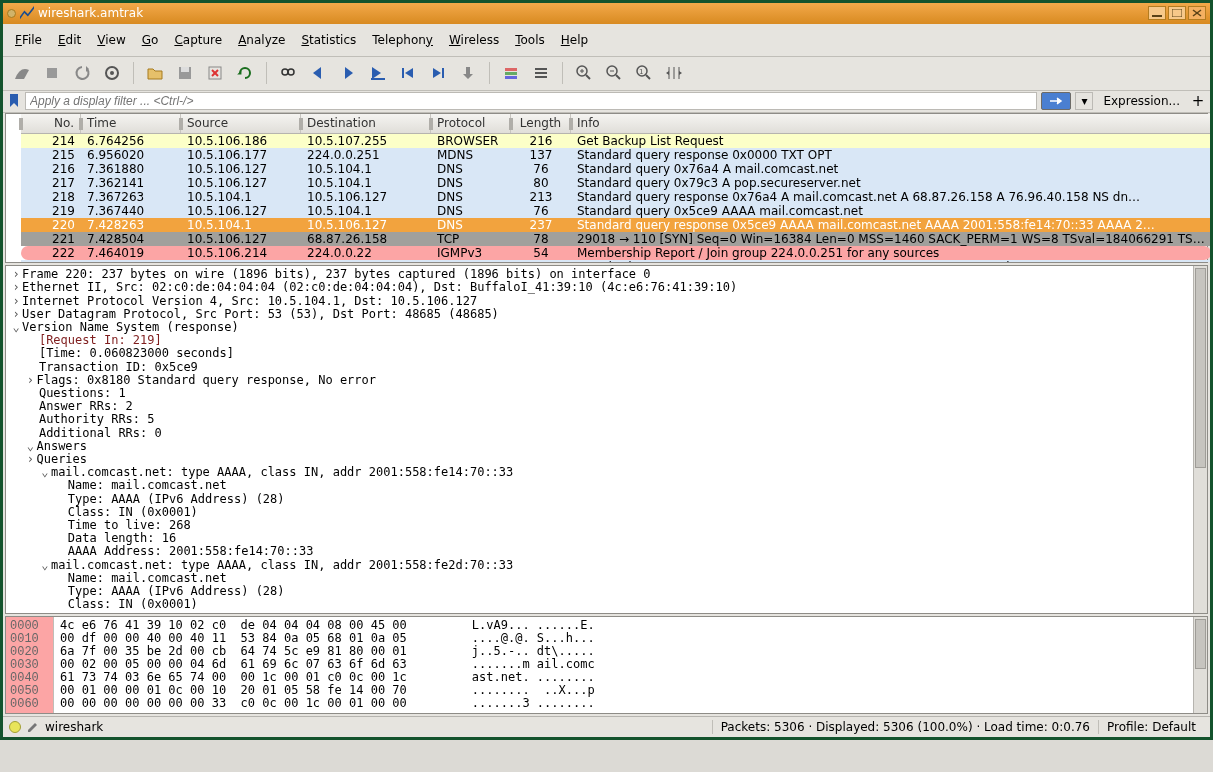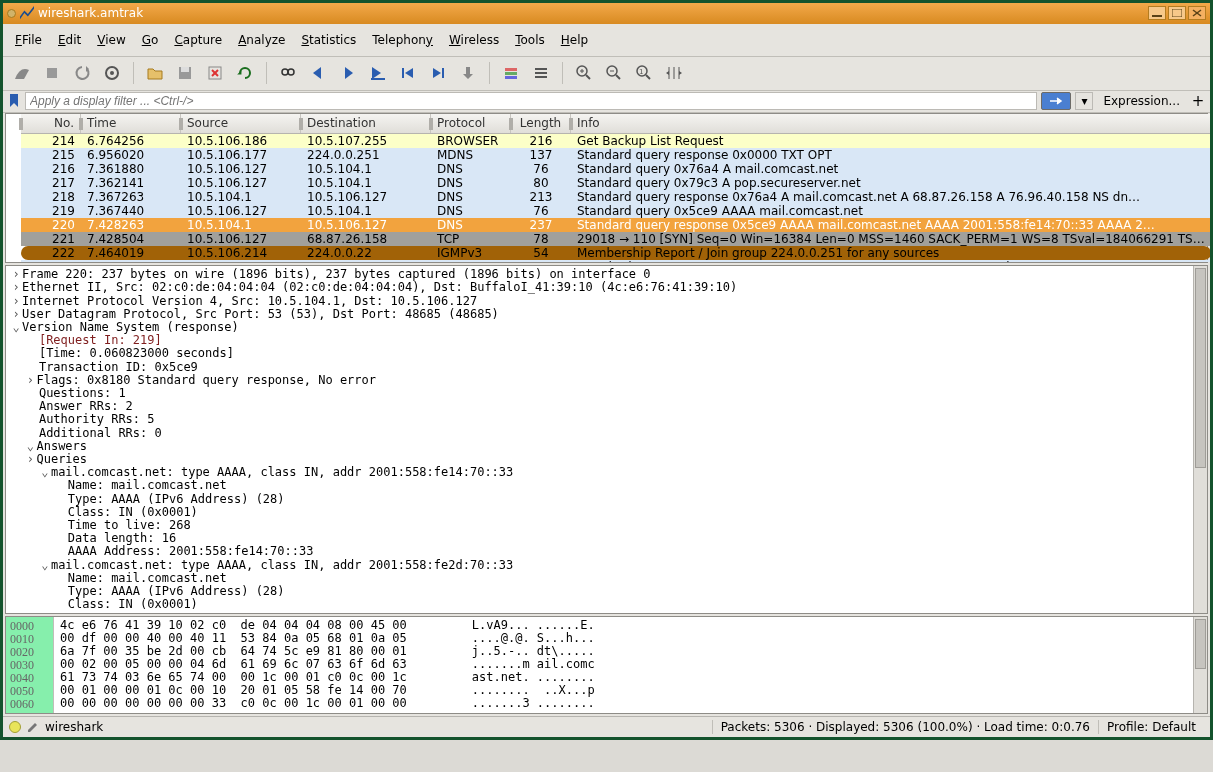--- a/index.html
+++ b/index.html
@@ -35,32 +35,32 @@
   .pl-header .col{padding:2px 6px;border-right:1px solid #c7c5c0;position:relative;}
   .pl-header .col .sorticon{position:absolute;left:-2px;top:4px;width:4px;height:12px;background:#b0aea9;}
   .pl-main{flex:1;display:flex;flex-direction:column;padding-left:15px;}
   .pl-rows{flex:1;overflow:hidden;}
   .pl-row{height:14px;display:flex;white-space:nowrap;}
   .pl-row .c{padding:0 6px;overflow:hidden;text-overflow:ellipsis;}
   .pl-row.yellow{background:#fcffc8;}
   .pl-row.blue{background:#d9e7f6;}
   .pl-row.sel{background:#f2a33e;color:#fff;}
   .pl-row.gray{background:#a1a09c;color:#000;}
-  .pl-row.pink{background:#a16207;border-radius:7px;}
+  .pl-row.pink{background:#fca5a5;border-radius:7px;}
   .pl-scroll{width:14px;background:#e0ded9;border-left:1px solid #b6b4af;position:relative;}
   .pl-scroll .thumb{position:absolute;left:1px;right:1px;background:#c6c4bf;border:1px solid #9f9d98;}
 
   .detailpane{height:363px;border:1px solid #8e8c87;margin:2px;background:#fff;display:flex;}
   .detail-body{flex:1;overflow:hidden;font-family:"DejaVu Sans Mono",monospace;font-size:12px;padding:2px 4px;line-height:13.2px;}
   .detail-body .ln{white-space:pre;}
   .detail-body .arrow{display:inline-block;width:12px;text-align:center;color:#555;}
   .detail-body .req{color:#7f1d1d;}
 
   .hexpane{height:104px;border:1px solid #8e8c87;margin:0 2px 2px 2px;background:#fff;display:flex;}
-  .hex-gutter{width:48px;background:#86efac;border-right:1px solid #c0beb8;font-family:Liberation Serif, serif;font-size:12px;color:#666;padding:2px 0;}
+  .hex-gutter{width:48px;background:#fca5a5;border-right:1px solid #c0beb8;font-family:Liberation Mono, monospace;font-size:12px;color:#666;padding:2px 0;}
   .hex-gutter div{padding:0 4px;height:13px;}
   .hex-body{flex:1;font-family:"DejaVu Sans Mono",monospace;font-size:12px;padding:2px 6px;line-height:13px;overflow:hidden;white-space:pre;}
 
   .statusbar{height:22px;background:#e6e4df;border-top:1px solid #b6b4af;display:flex;align-items:center;padding:0 6px;font-size:12px;}
   .statusbar .lamp{width:12px;height:12px;border-radius:50%;background:#e8e45a;border:1px solid #a29f35;margin-right:6px;}
   .statusbar .sbtn{width:12px;height:12px;margin-right:6px;}
   .statusbar .sp{flex:1;}
   .statusbar .sec{padding:0 8px;border-left:1px solid #c0beb8;}
 
   

